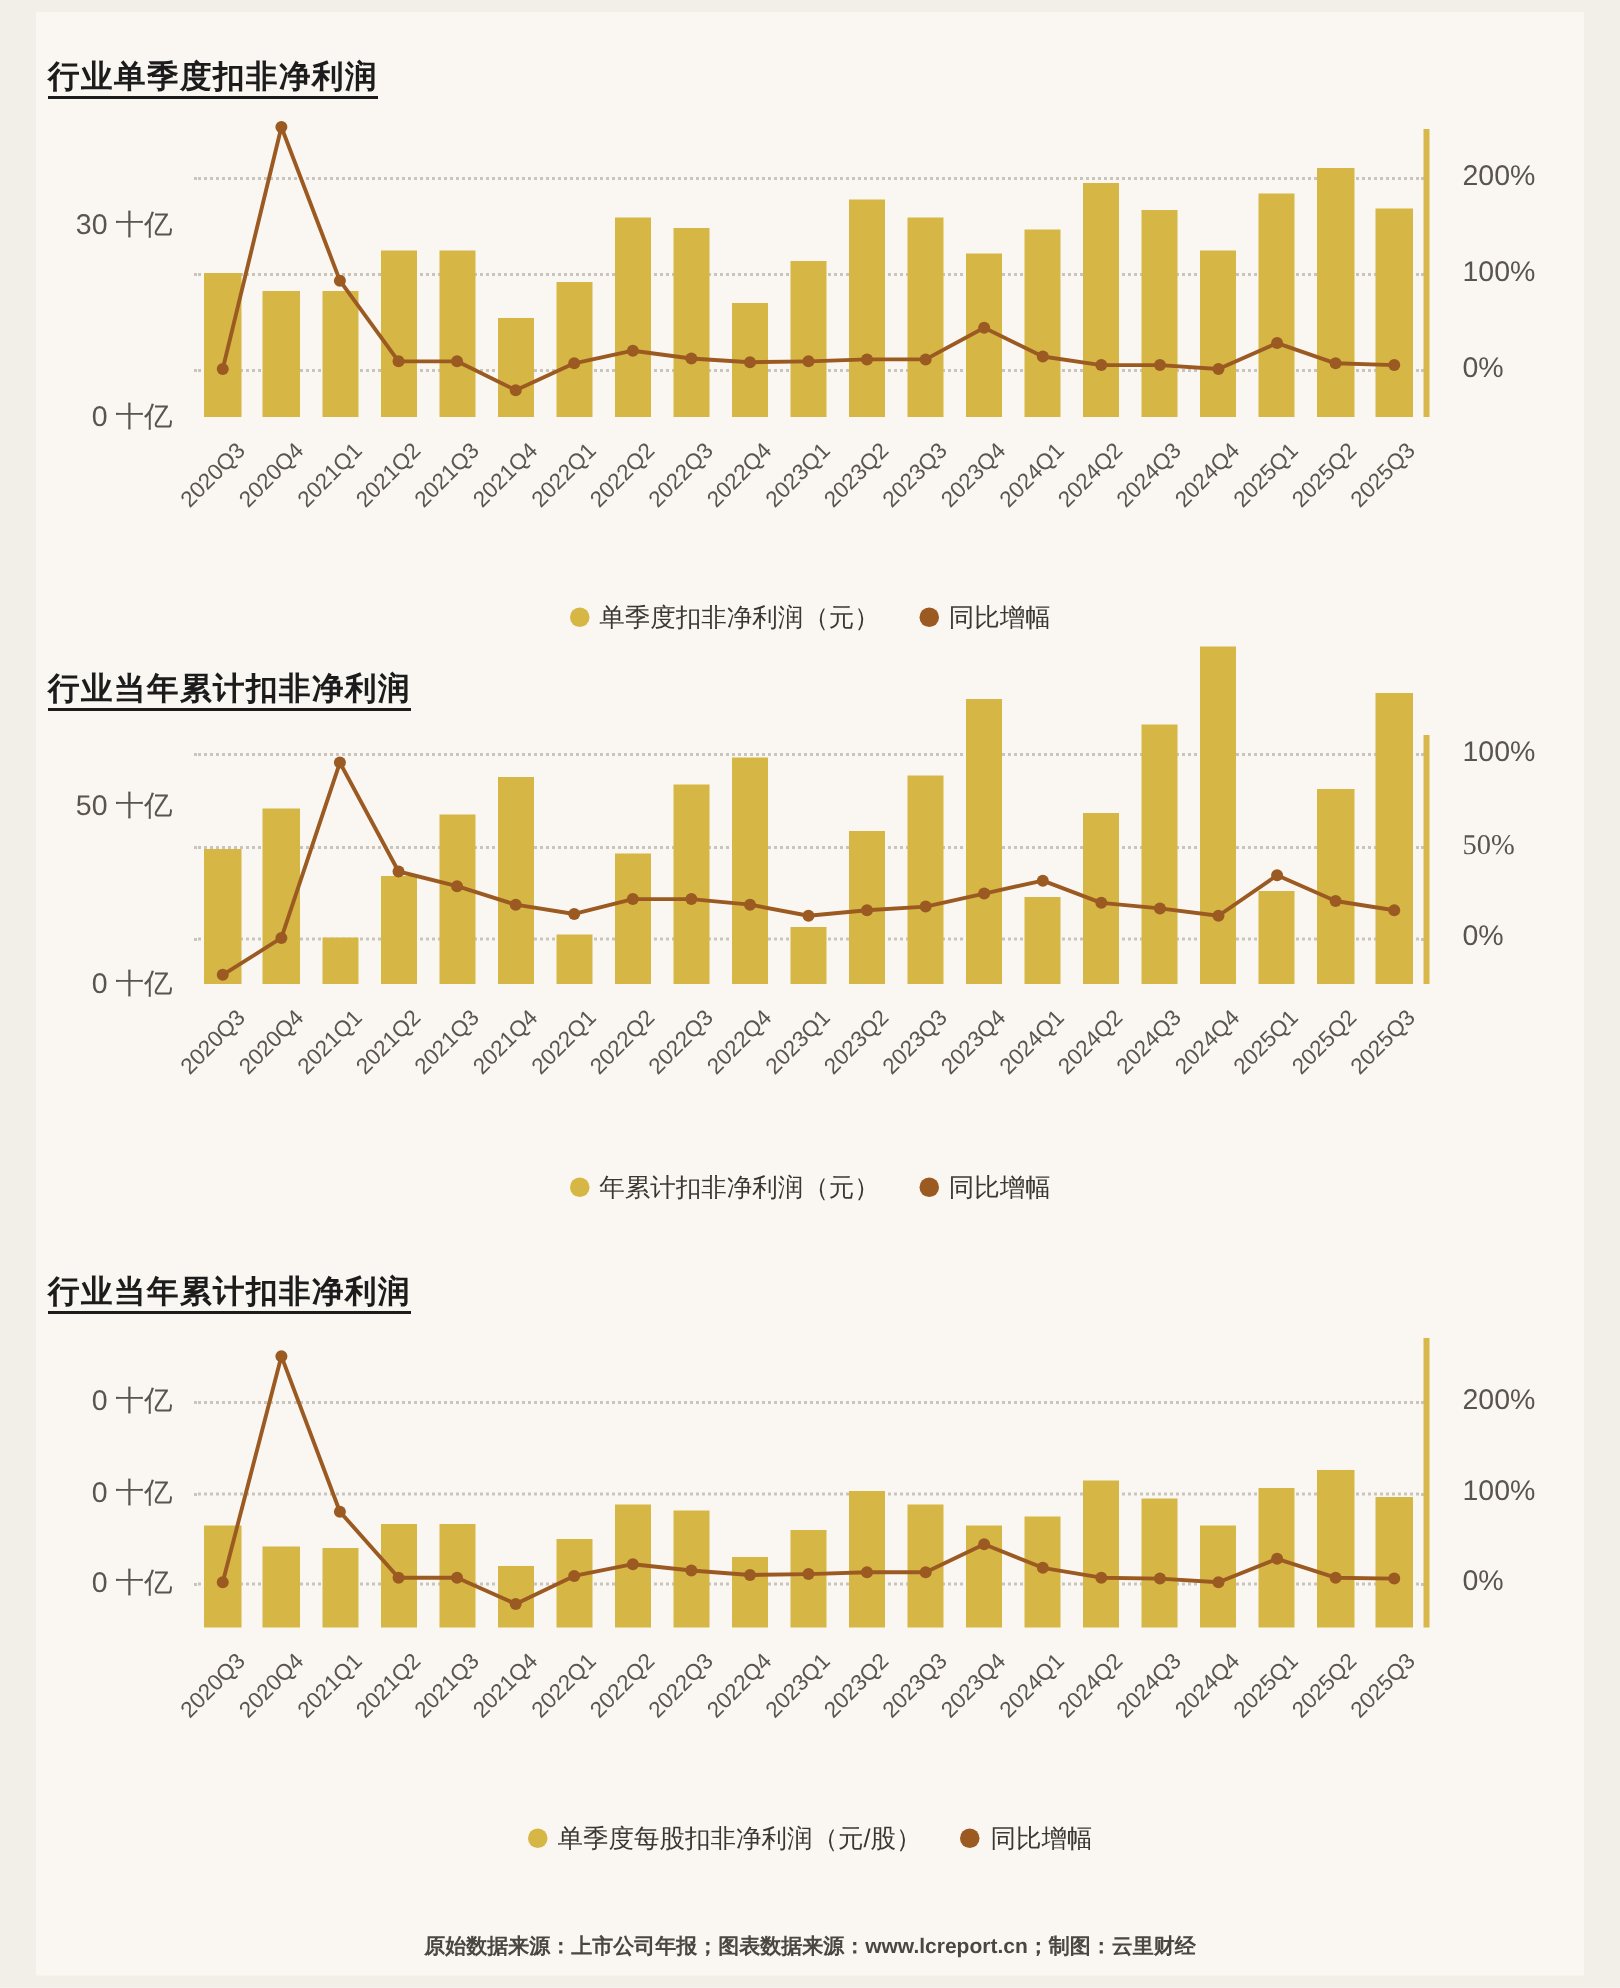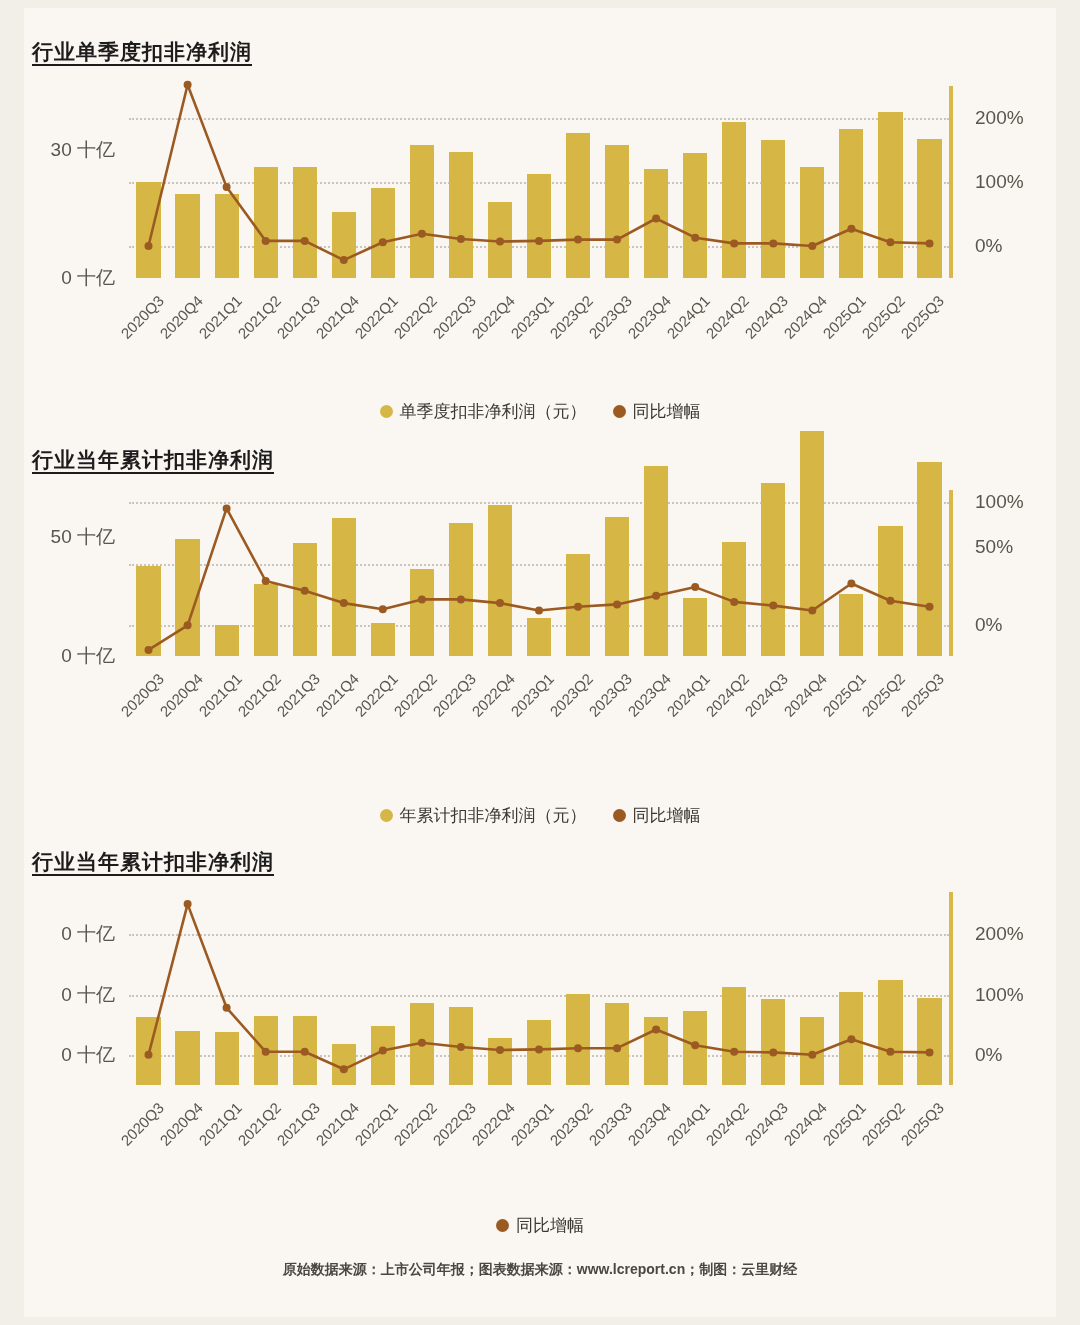--- a/index.html
+++ b/index.html
@@ -95,20 +95,21 @@
   }
   .legend-item{display:flex;align-items:center;gap:7px;white-space:nowrap;}
   .legend-dot{width:13px;height:13px;border-radius:50%;display:inline-block;}
   .footer{
     position:absolute;
     width:100%;
     text-align:center;
     font-size:14px;
     color:#4a4742;
     font-weight:bold;
+    margin-top:28px;
   }
 </style>
 </head>
 <body>
 
 <div class="page">
 
   <div class="panel">
     <div class="panel-title" style="top:32px;text-align:right;">行业单季度扣非净利润</div>
     <div class="plot" id="plot1" style="left: 105px; top: 78px; width: 820px; height: 192px;">
@@ -178,21 +179,21 @@
         </div>
       </div>
   </div>
 
   <div class="panel">
     <div class="panel-title" style="top:440px;">行业当年累计扣非净利润</div>
     <div class="plot" id="plot2" style="left: 105px; top: 482px; width: 820px; height: 166px;">
         <div class="gridline" style="top: 135.259px;"></div>
         <div class="ytick-right" style="top: 135.259px;">0%</div>
         <div class="gridline" style="top: 73.7778px;"></div>
-        <div class="ytick-right" style="top: 57px;">50%</div>
+        <div class="ytick-right" style="top: 74px; font-family: Liberation Serif, serif;">50%</div>
         <div class="gridline" style="top: 12.2963px;"></div>
         <div class="ytick-right" style="top: 12.2963px;">100%</div>
         <div class="ytick-left" style="top: 166px;">0 十亿</div>
         <div class="ytick-left" style="top: 47.4286px;">50 十亿</div>
         <div class="axis-spine" style="left: 820px; top: 0px; height: 166px;"></div>
         <div class="bar" title="2020Q3: 38" style="left: 7.41905px; width: 24.2095px; height: 90.1143px; background: rgb(214, 183, 69);"></div>
         <div class="bar" title="2020Q4: 49.5" style="left: 46.4667px; width: 24.2095px; height: 117.386px; background: rgb(214, 183, 69);"></div>
         <div class="bar" title="2021Q1: 13.2" style="left: 85.5143px; width: 24.2095px; height: 31.3029px; background: rgb(214, 183, 69);"></div>
         <div class="bar" title="2021Q2: 30.5" style="left: 124.562px; width: 24.2095px; height: 72.3286px; background: rgb(214, 183, 69);"></div>
         <div class="bar" title="2021Q3: 47.8" style="left: 163.61px; width: 24.2095px; height: 113.354px; background: rgb(214, 183, 69);"></div>
@@ -230,21 +231,21 @@
           <circle cx="527.1" cy="105.7" r="4" fill="#9c5a23"></circle>
           <circle cx="566.2" cy="97.1" r="4" fill="#9c5a23"></circle>
           <circle cx="605.2" cy="111.9" r="4" fill="#9c5a23"></circle>
           <circle cx="644.3" cy="115.6" r="4" fill="#9c5a23"></circle>
           <circle cx="683.3" cy="120.5" r="4" fill="#9c5a23"></circle>
           <circle cx="722.4" cy="93.5" r="4" fill="#9c5a23"></circle>
           <circle cx="761.4" cy="110.7" r="4" fill="#9c5a23"></circle>
           <circle cx="800.5" cy="116.8" r="4" fill="#9c5a23"></circle>
         </svg>
       </div>
-    <div class="legend" id="legend2" style="top: 796px; left: 0px;">
+    <div class="legend" id="legend2" style="top: 772px; left: 0px;">
         <div class="legend-item">
           <span class="legend-dot" style="background: rgb(214, 183, 69);"></span>
           <span>年累计扣非净利润（元）</span>
         </div>
         <div class="legend-item">
           <span class="legend-dot" style="background: rgb(156, 90, 35);"></span>
           <span>同比增幅</span>
         </div>
       </div>
   </div>
@@ -302,20 +303,24 @@
           <circle cx="566.2" cy="153.2" r="4" fill="#9c5a23"></circle>
           <circle cx="605.2" cy="159.8" r="4" fill="#9c5a23"></circle>
           <circle cx="644.3" cy="160.4" r="4" fill="#9c5a23"></circle>
           <circle cx="683.3" cy="162.8" r="4" fill="#9c5a23"></circle>
           <circle cx="722.4" cy="147.2" r="4" fill="#9c5a23"></circle>
           <circle cx="761.4" cy="159.8" r="4" fill="#9c5a23"></circle>
           <circle cx="800.5" cy="160.4" r="4" fill="#9c5a23"></circle>
         </svg>
       </div>
     <div class="legend" id="legend3" style="top: 1206px; left: 0px;">
+        <div class="legend-item">
+          <span class="legend-dot" style="background: rgb(214, 183, 69);"></span>
+          <span>单季度每股扣非净利润（元/股）</span>
+        </div>
         <div class="legend-item">
           <span class="legend-dot" style="background: rgb(156, 90, 35);"></span>
           <span>同比增幅</span>
         </div>
       </div>
   </div>
 
   <div class="footer" style="top:1253px;">原始数据来源：上市公司年报；图表数据来源：www.lcreport.cn；制图：云里财经</div>
 <div class="xlabels" style="position: absolute; left: 105px; top: 278px; width: 820px;">
       <div class="xlabel" style="left: 25.5238px; right: auto; transform: translateX(-100%) rotate(-45deg); transform-origin: right top;">2020Q3</div>

